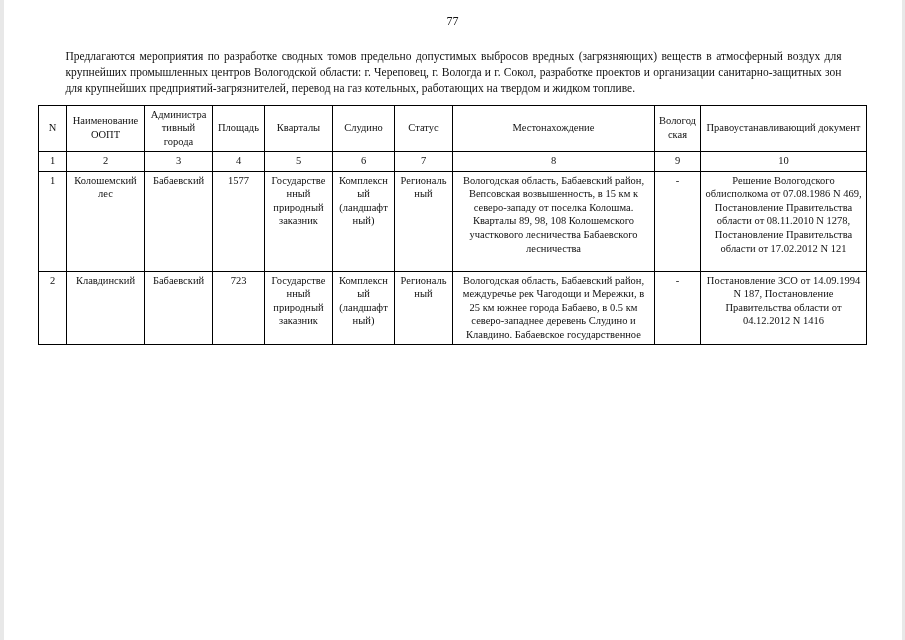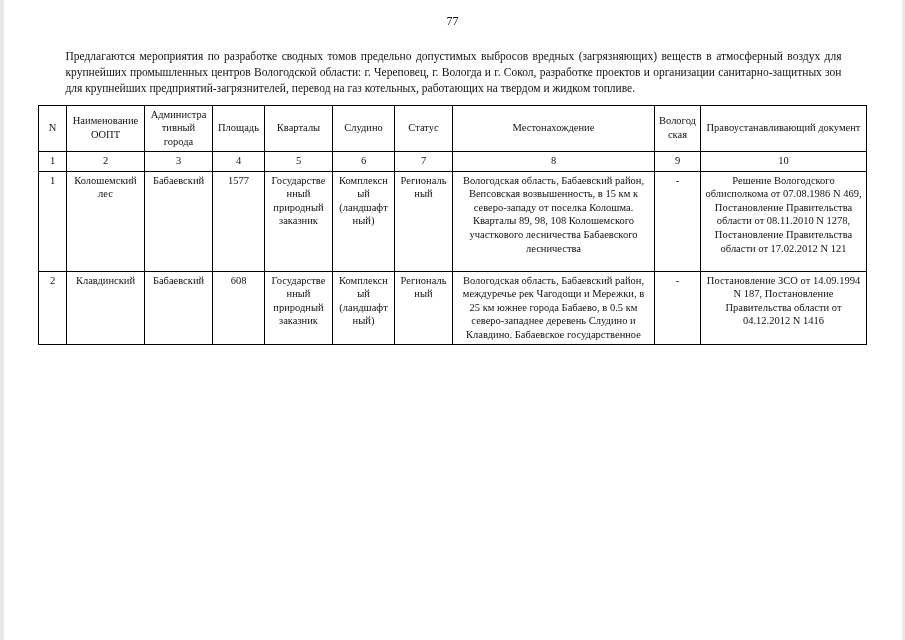--- a/index.html
+++ b/index.html
@@ -131,21 +131,21 @@
         <td>Комплексный (ландшафтный)</td>
         <td>Региональный</td>
         <td>Вологодская область, Бабаевский район, Вепсовская возвышенность, в 15 км к северо-западу от поселка Колошма. Кварталы 89, 98, 108 Колошемского участкового лесничества Бабаевского лесничества</td>
         <td class="c-center">-</td>
         <td>Решение Вологодского облисполкома от 07.08.1986 N 469, Постановление Правительства области от 08.11.2010 N 1278, Постановление Правительства области от 17.02.2012 N 121</td>
       </tr>
       <tr class="r2">
         <td class="c-center">2</td>
         <td>Клавдинский</td>
         <td>Бабаевский</td>
-        <td class="c-center">608</td>
+        <td class="c-center">723</td>
         <td>Государственный природный заказник</td>
         <td>Комплексный (ландшафтный)</td>
         <td>Региональный</td>
         <td>Вологодская область, Бабаевский район, междуречье рек Чагодощи и Мережки, в 25 км южнее города Бабаево, в 0.5 км северо-западнее деревень Слудино и Клавдино. Бабаевское государственное</td>
         <td class="c-center">-</td>
         <td>Постановление ЗСО от 14.09.1994 N 187, Постановление Правительства области от 04.12.2012 N 1416</td>
       </tr>
     </tbody>
   </table>
 

